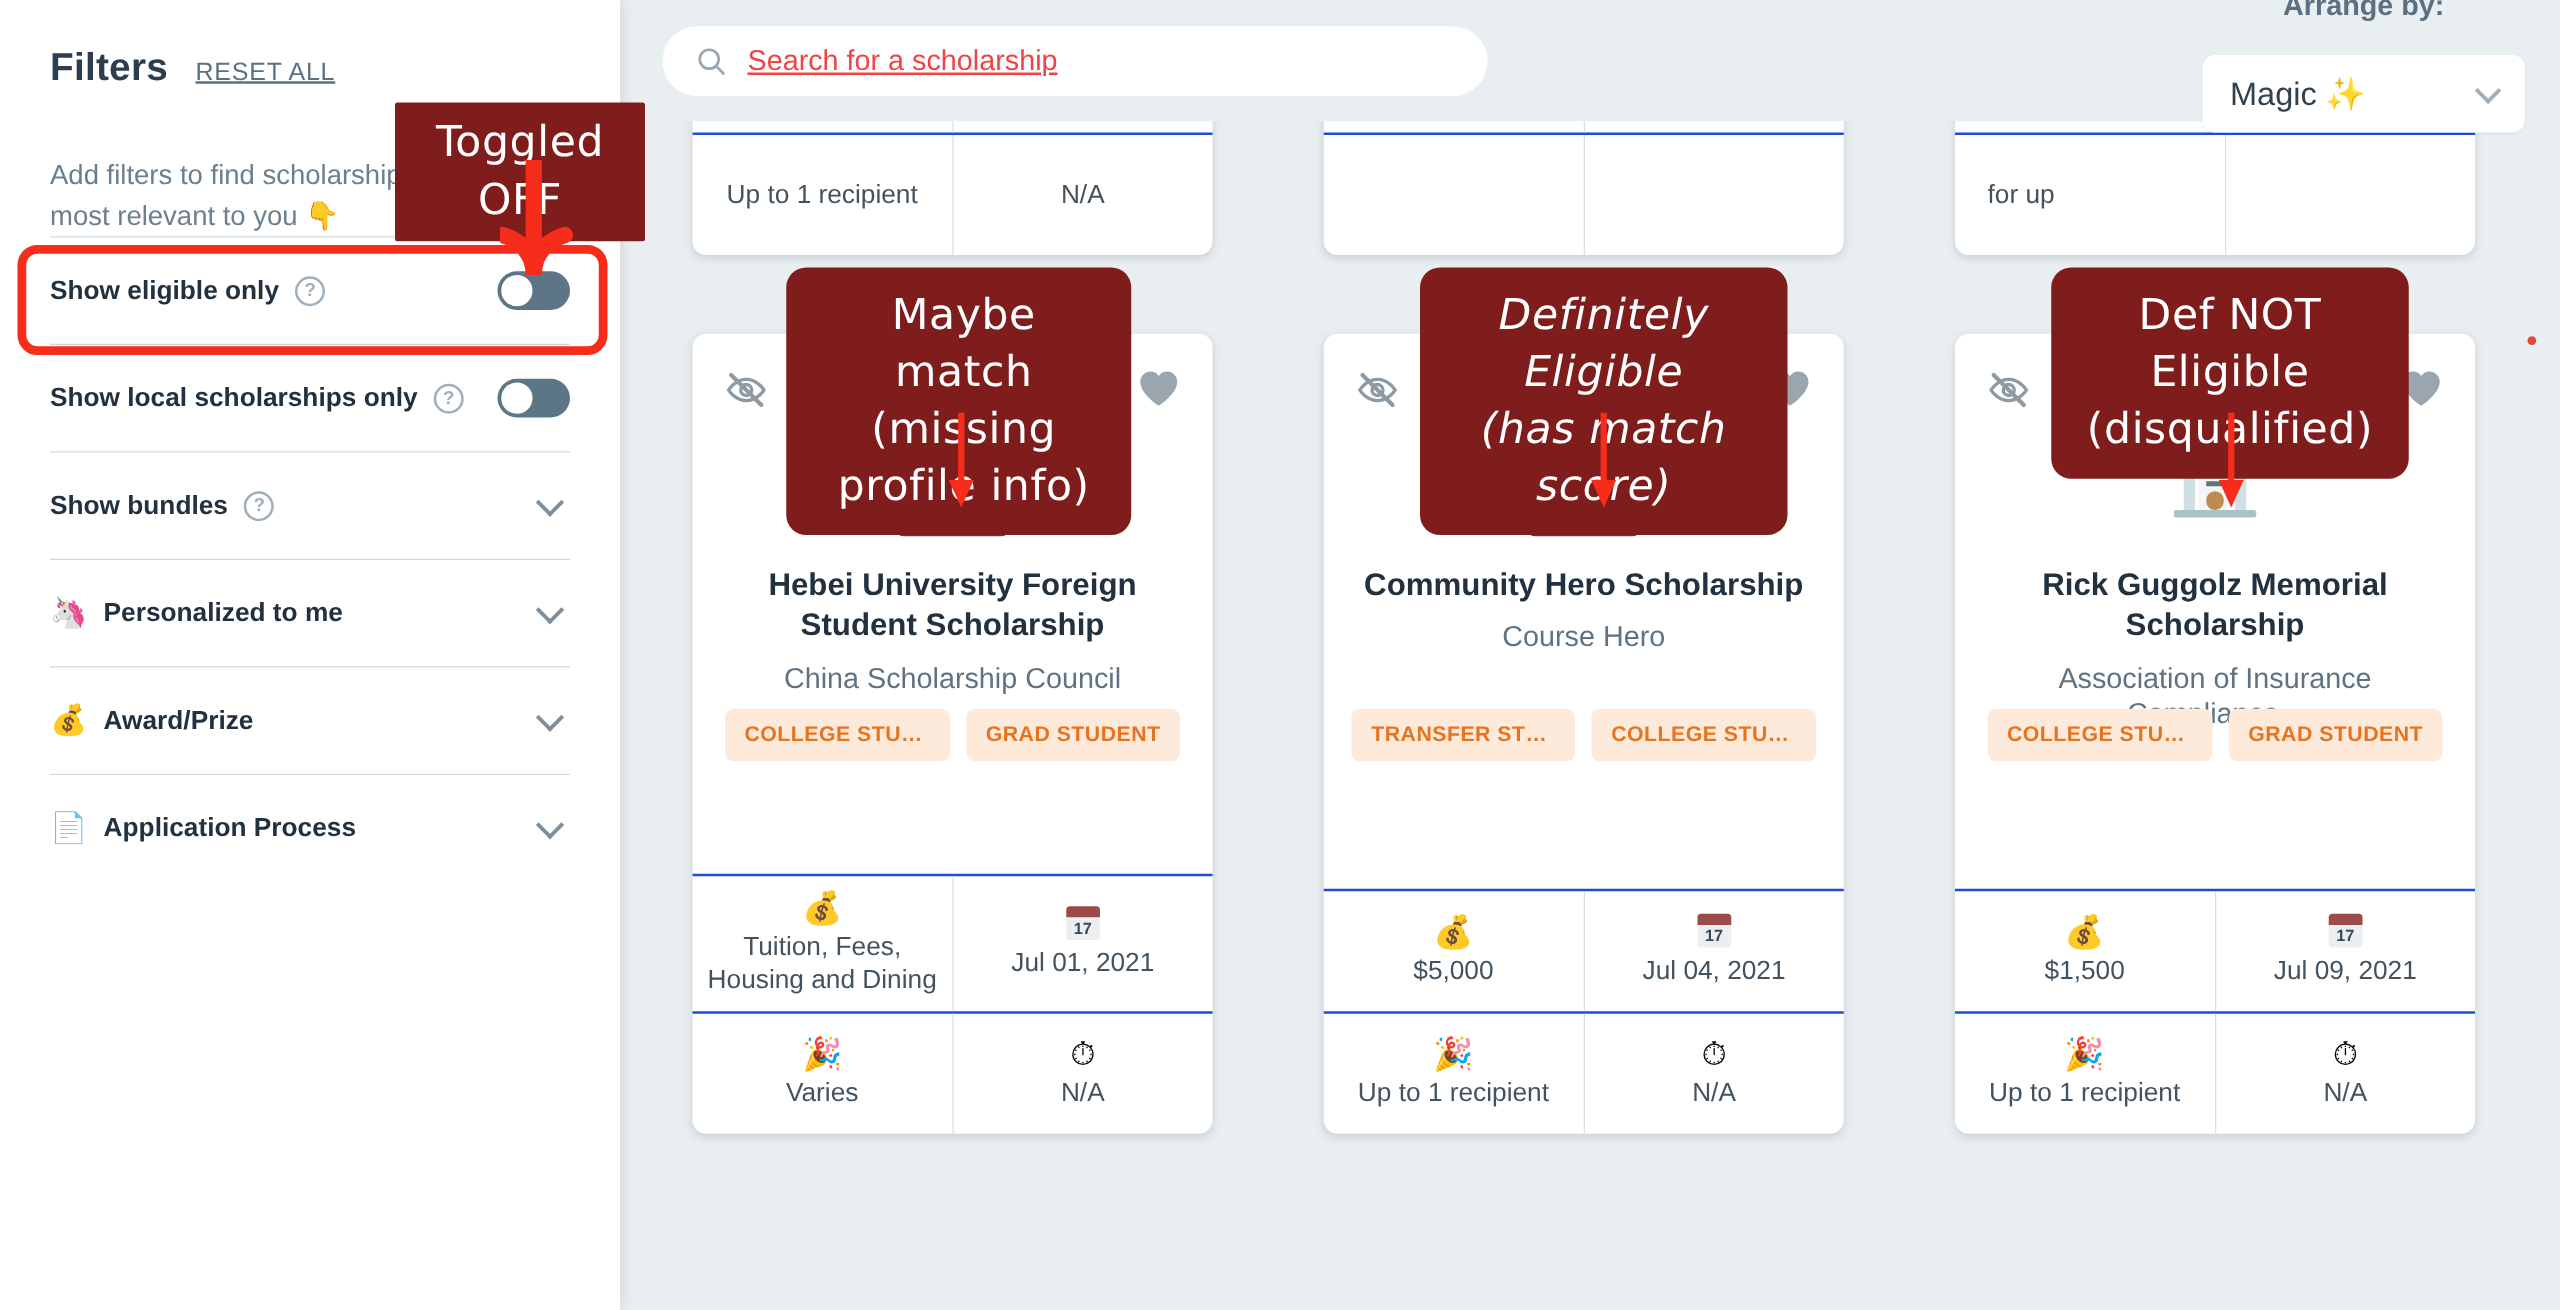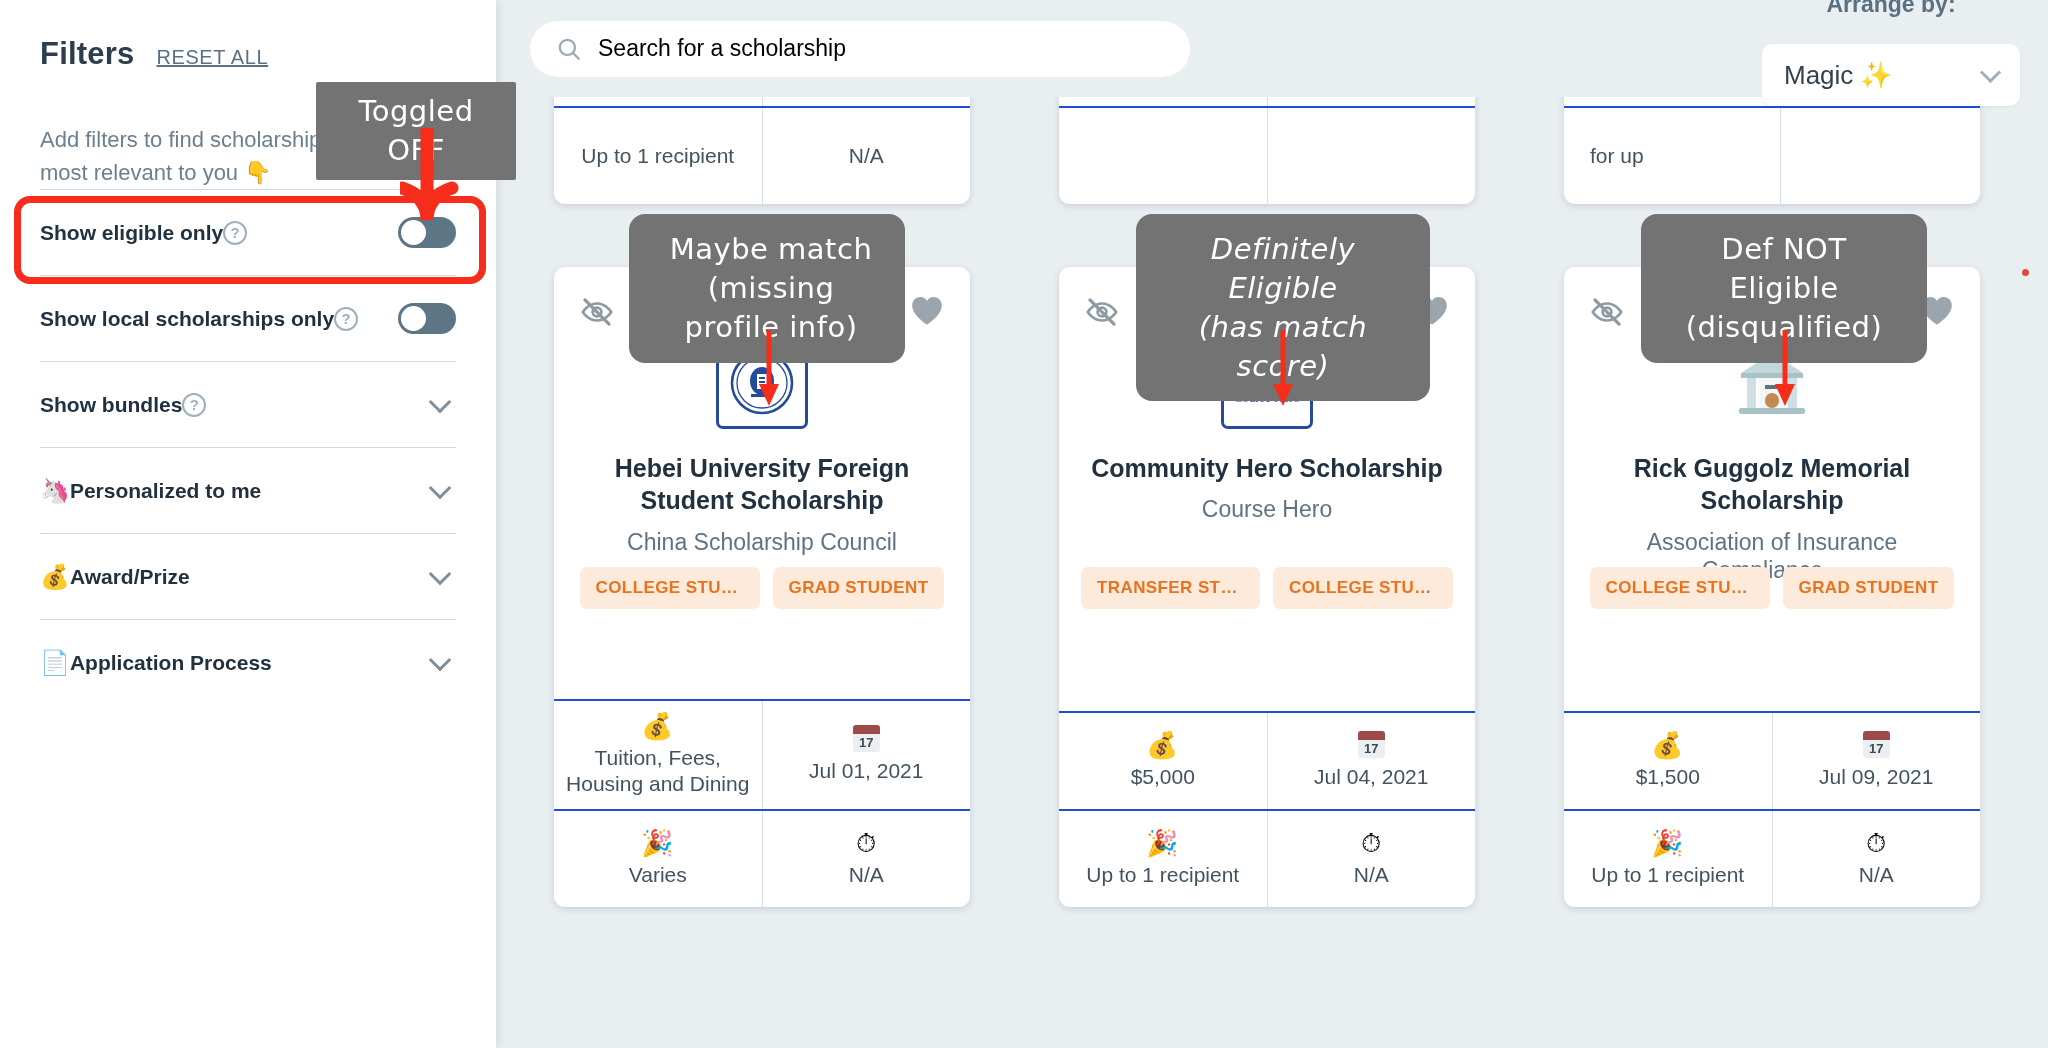--- a/index.html
+++ b/index.html
@@ -22,21 +22,21 @@
   .filters-sub {
     margin-top: 52px; font-size: 22px; line-height: 1.48; color: #6b7f8e;
     max-width: 420px;
   }
   .filter-row {
     border-top: 1px solid #cfd9e0;
     height: 86px; display: flex; align-items: center; justify-content: space-between;
     cursor: pointer;
   }
   .filter-row:first-of-type { margin-top: 22px; }
-  .filter-label { display: flex; align-items: center; font-size: 21px; font-weight: 700; color: #22313f; }
+  .filter-label { display: flex; align-items: center; gap: 13px; font-size: 21px; font-weight: 700; color: #22313f; }
   .filter-label .emo { font-size: 24px; }
   .qmark {
     width: 24px; height: 24px; border-radius: 50%; border: 2px solid #9fb0bd;
     color: #9fb0bd; font-size: 15px; font-weight: 700; display: flex;
     align-items: center; justify-content: center; line-height: 1;
   }
   .toggle {
     width: 58px; height: 31px; border-radius: 16px; background: #5d7685;
     position: relative; flex: none; cursor: pointer;
   }
@@ -49,21 +49,21 @@
     transform: rotate(45deg); margin-right: 8px; margin-bottom: 6px;
   }
 
   
   .main { flex: 1; height: 1048px; background: #e9eef1; position: relative; overflow: hidden; }
   .topbar { height: 97px; width: 100%; background: #e9eef1; display: flex; align-items: center; padding: 0 28px 0 24px; position: relative; z-index: 4;}
   .search-box {
     width: 660px; height: 56px; background: #fff; border-radius: 28px;
     display: flex; align-items: center; gap: 16px; padding: 0 26px; margin-left: 10px;
   }
-  .search-placeholder { font-size: 23px; color: #000000; }
+  .search-placeholder { font-size: 23px; color: #ef4444; text-decoration: underline; }
   .arrange-wrap { margin-left: auto; display: flex; align-items: center; gap: 26px; flex-direction: column; }
   .arrange-label { font-size: 23px; font-weight: 700; color: #5a7184; }
   .arrange-select {
     width: 258px; height: 62px; background: #fff; border-radius: 10px;
     display: flex; align-items: center; padding: 0 22px; cursor: pointer;
     box-shadow: 0 1px 3px rgba(0,0,0,.06);
   }
   .arrange-value { font-size: 26px; color: #33414d; }
   .sel-chev { margin-left: auto; width: 15px; height: 15px; border-right: 3px solid #9fb0bd; border-bottom: 3px solid #9fb0bd; transform: rotate(45deg); margin-bottom: 6px; }
 
@@ -120,22 +120,22 @@
   .bundle-stack::before, .bundle-stack::after {
     content: ""; position: absolute; background: #fdf3f1; border-radius: 11px;
     box-shadow: 0 2px 6px rgba(40,60,80,.13); z-index: -1;
   }
   .bundle-stack::before { left: -14px; right: -14px; top: 9px; bottom: -13px; }
   .bundle-stack::after  { left: -27px; right: -27px; top: 18px; bottom: -25px; }
 
   
   .anno { position: absolute; z-index: 40; pointer-events: none; }
   .anno-box {
-    background: #737373; color: #fff; border-radius: 16px; padding: 16px 26px;
-    font-family: "DejaVu Sans", sans-serif; font-size: 29px; font-weight: 400;
+    background: #7f1d1d; color: #fff; border-radius: 16px; padding: 16px 26px;
+    font-family: "DejaVu Sans", sans-serif; font-size: 34px; font-weight: 400;
     text-align: center; line-height: 1.34; letter-spacing: .5px;
   }
   .anno-box.sq { border-radius: 2px; padding: 10px 20px; }
   .hl-box {
     position: absolute; border: 7px solid #f52d1a; border-radius: 16px; z-index: 41;
     pointer-events: none;
   }
   .red-dot { position: absolute; width: 7px; height: 7px; border-radius: 50%; background: #e04a3c; z-index: 45; }
 </style>
 </head>

